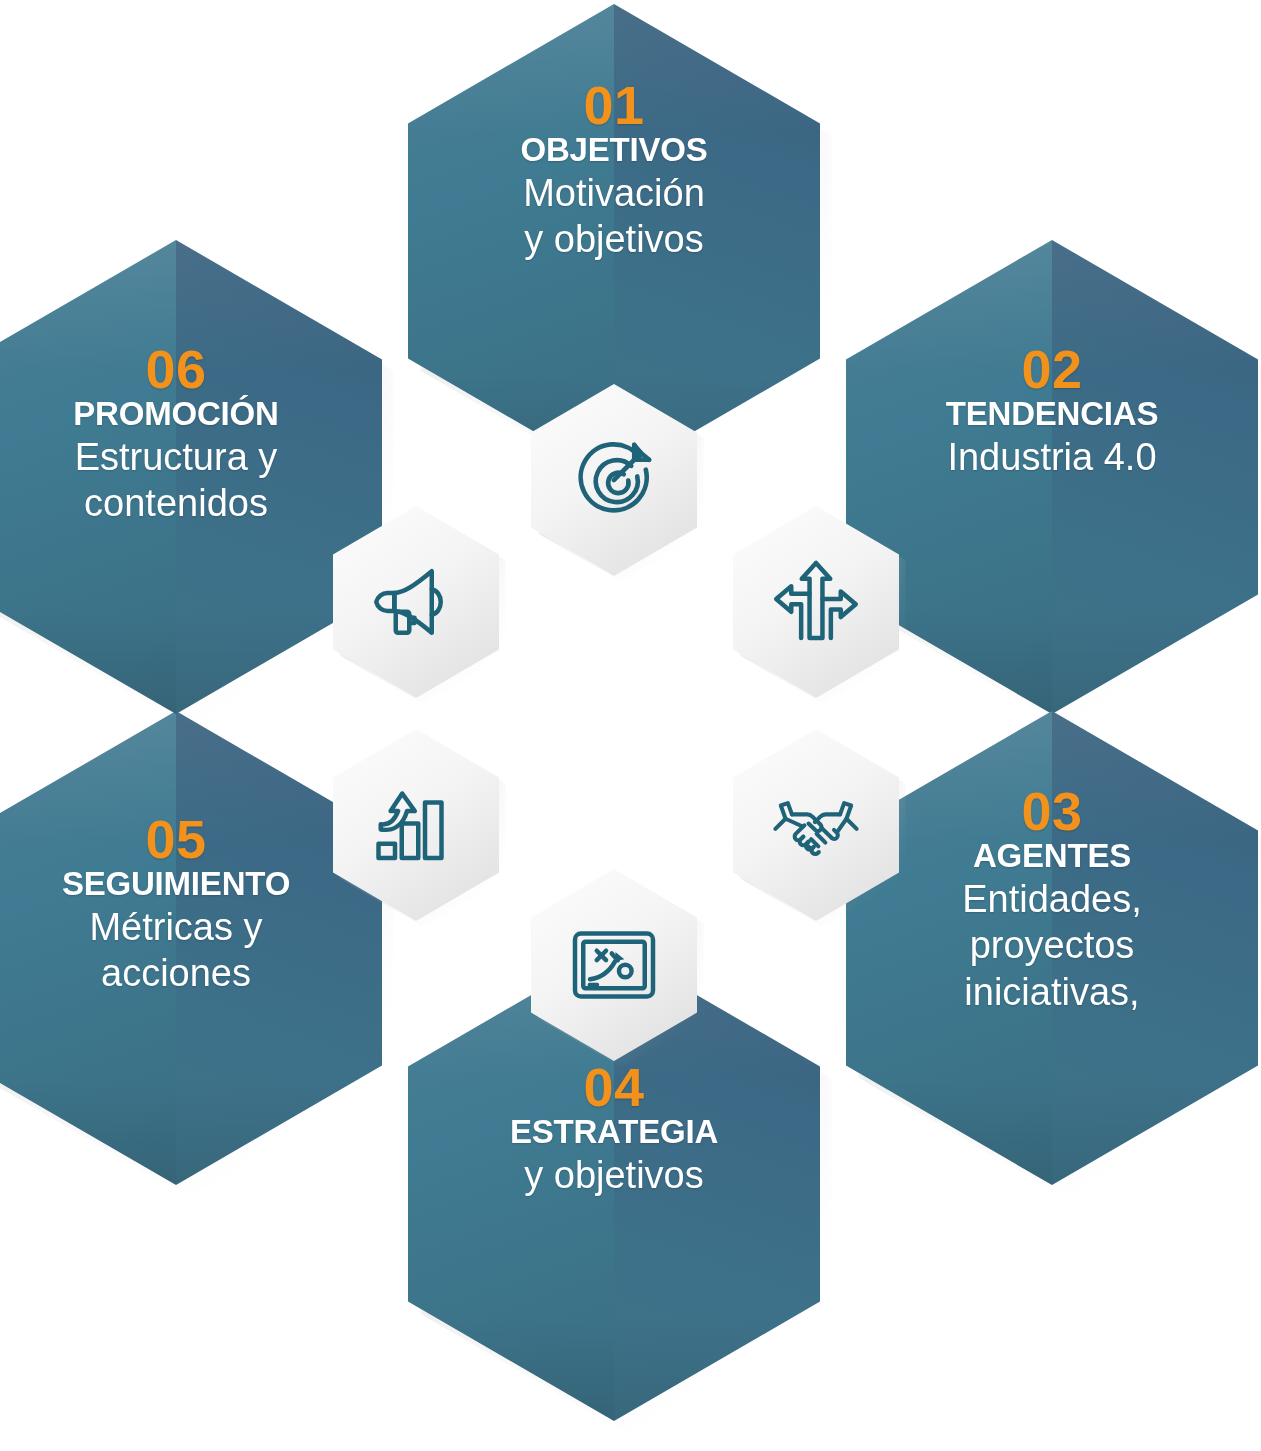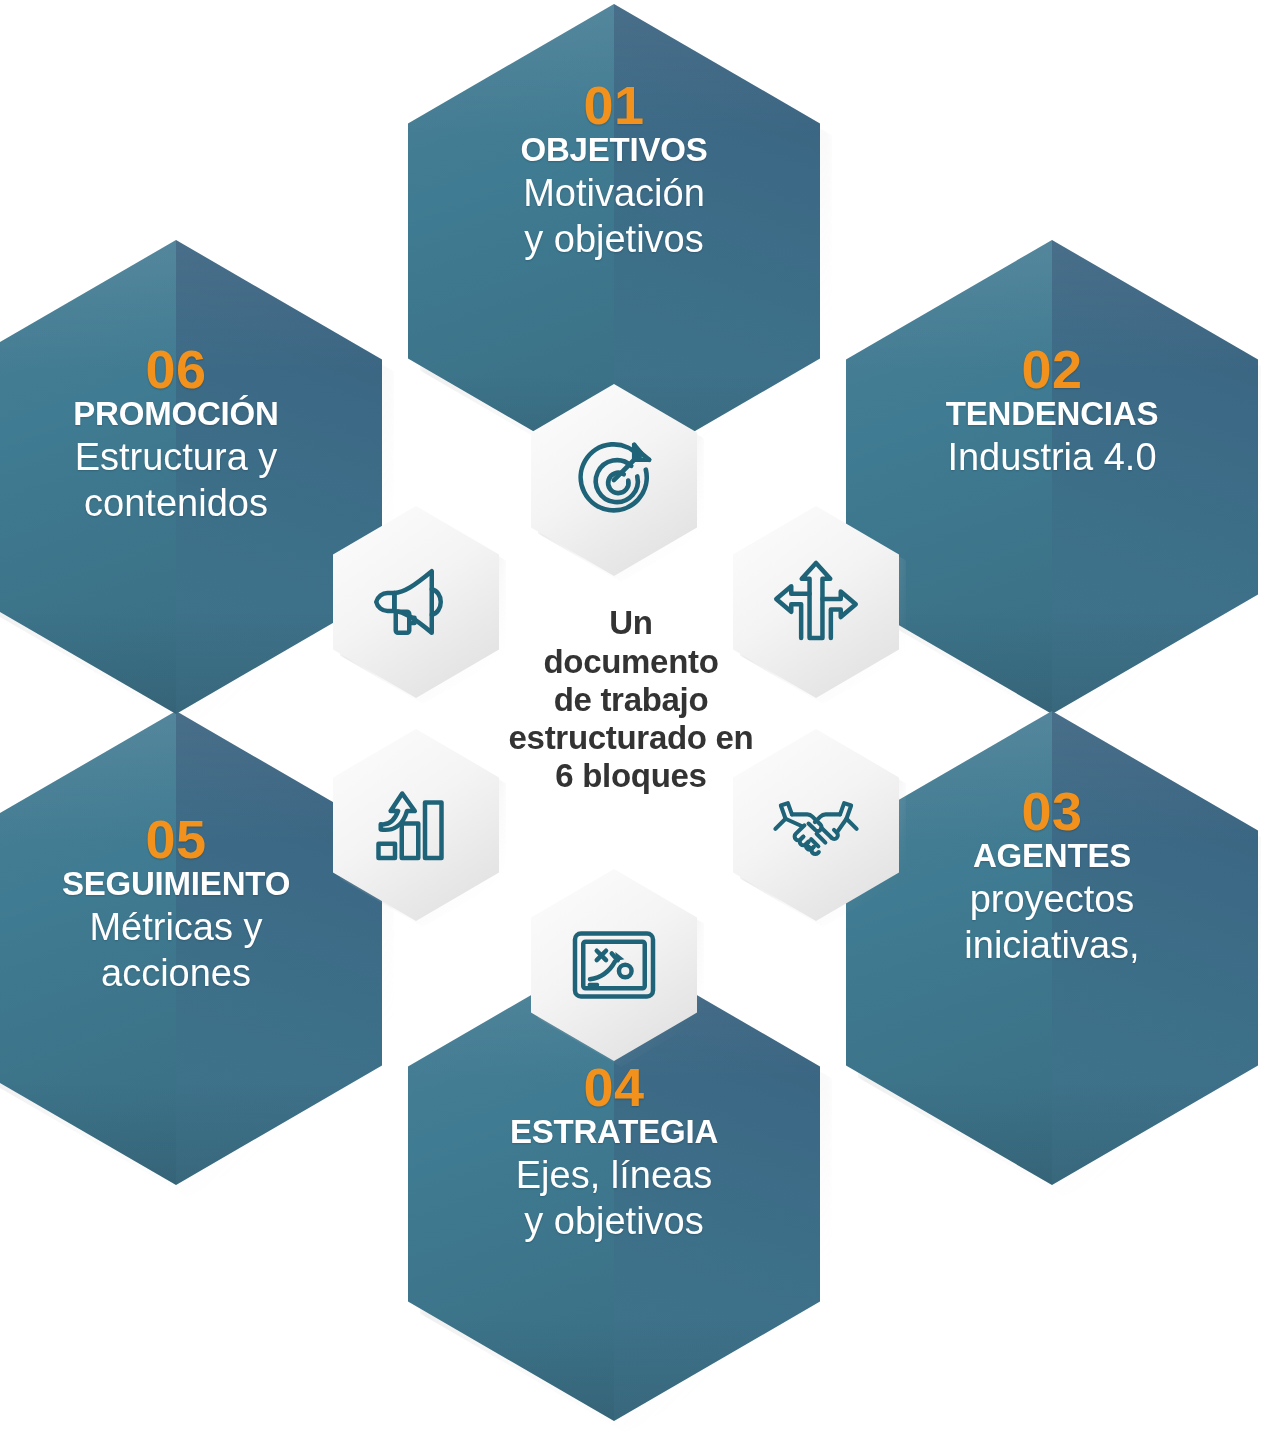--- a/index.html
+++ b/index.html
@@ -184,33 +184,33 @@
   </div>
 
   <div class="hex" style="left:846px; top:711px;">
     <div class="half-l"></div>
     <div class="half-r"></div>
     <div class="facet"></div>
   </div>
   <div class="hex-content" style="left:846px; top:784px; width:412px;">
     <div class="hex-num">03</div>
     <div class="hex-title">AGENTES</div>
+    <div class="hex-sub">Entidades,</div>
     <div class="hex-sub">proyectos</div>
     <div class="hex-sub">iniciativas,</div>
   </div>
 
   <div class="hex" style="left:408px; top:947px;">
     <div class="half-l"></div>
     <div class="half-r"></div>
     <div class="facet"></div>
   </div>
   <div class="hex-content" style="left:408px; top:1060px; width:412px;text-align:center;">
     <div class="hex-num">04</div>
     <div class="hex-title">ESTRATEGIA</div>
-    <div class="hex-sub">Ejes, líneas</div>
     <div class="hex-sub">y objetivos</div>
   </div>
 
   <div class="hex" style="left:-30px; top:711px;">
     <div class="half-l"></div>
     <div class="half-r"></div>
     <div class="facet"></div>
   </div>
   <div class="hex-content" style="left:-30px; top:812px; width:412px;">
     <div class="hex-num">05</div>
@@ -302,23 +302,14 @@
     <svg width="96" height="96" viewBox="0 0 64 64" fill="none" stroke="#1F6378" stroke-width="3" stroke-linecap="round" stroke-linejoin="round">
       <path d="M42.5 11.5v41C30.5 42.5 24 38.5 17.5 38V26c6.5-.5 13-4.5 25-14.5z"></path>
       <path d="M17.5 26h-4.3A7.7 7.7 0 0 0 5.5 32a7.7 7.7 0 0 0 7.7 6h4.3z"></path>
       <path d="M42.5 23.5c3.5.7 6 4.3 6 8.5s-2.5 7.8-6 8.5"></path>
       <path d="M17.5 26v12"></path>
       <rect x="18.5" y="38.5" width="9" height="14" rx="1.5"></rect>
       <path d="M27.5 42.5h3.5v3.5h-3.5"></path>
     </svg>
   </div>
 
-  <div id="center-hub">
-    <div id="center-text">
-      <span>Un</span>
-      <span>documento</span>
-      <span>de trabajo</span>
-      <span>estructurado en</span>
-      <span>6 bloques</span>
-    </div>
-  </div>
 
 </div>
 
 </body></html>

